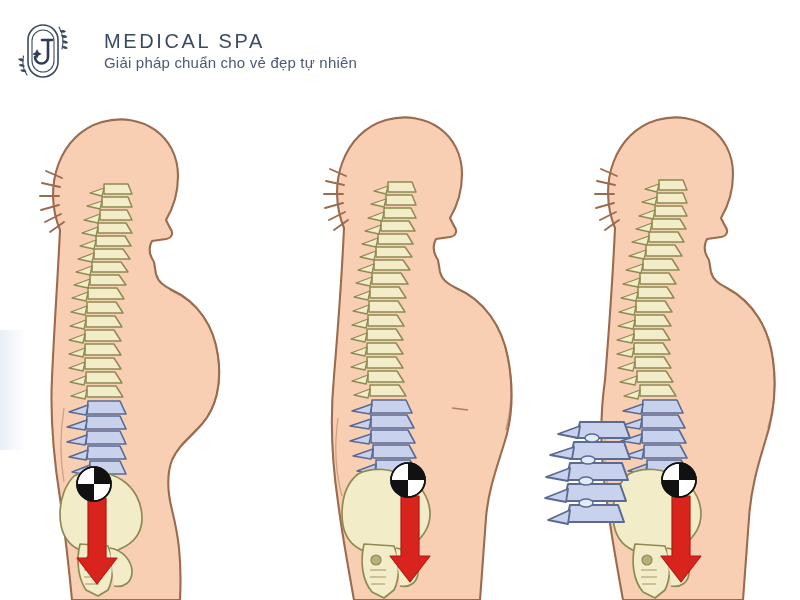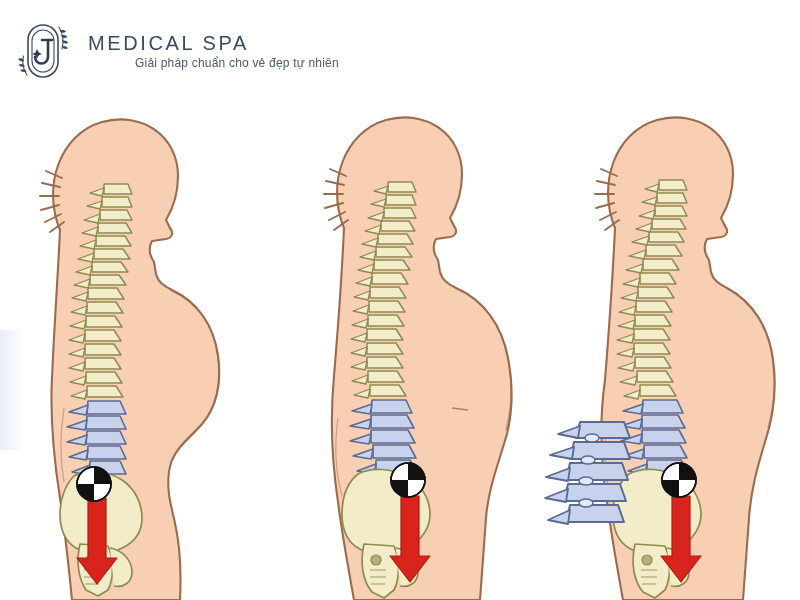--- a/index.html
+++ b/index.html
@@ -18,33 +18,33 @@
   .edge-tint {
     position: absolute; left: 0; top: 330px;
     width: 26px; height: 120px;
     background: linear-gradient(to right, #e9eef7 0%, rgba(255,255,255,0) 100%);
     pointer-events: none;
   }
 
   
   .logo {
     position: absolute; left: 14px; top: 18px;
-    display: flex; align-items: center; gap: 12px;
+    display: flex; align-items: center; gap: 28px;
     z-index: 6;
   }
   .logo-mark { width: 62px; height: 66px; display: block; }
   .logo-text { display: flex; flex-direction: column; gap: 2px; }
   .logo-title {
     font-size: 20px; letter-spacing: 2.6px;
     color: #3b4a63; font-weight: 400; line-height: 1.05;
     white-space: nowrap;
   }
   .logo-tagline {
-    font-size: 12px; letter-spacing: .2px;
-    color: #4a5a72; font-weight: 400; white-space: nowrap; margin-left: 47px;
+    font-size: 15px; letter-spacing: .2px;
+    color: #4a5a72; font-weight: 400; white-space: nowrap;
   }
 
   
   .figures {
     position: absolute; left: 0; top: 78px;
     width: 800px; height: 522px;
   }
   .figure { position: absolute; top: 0; height: 522px; }
   .fig-a { left: 2px;   width: 270px; }
   .fig-b { left: 282px; width: 270px; }

